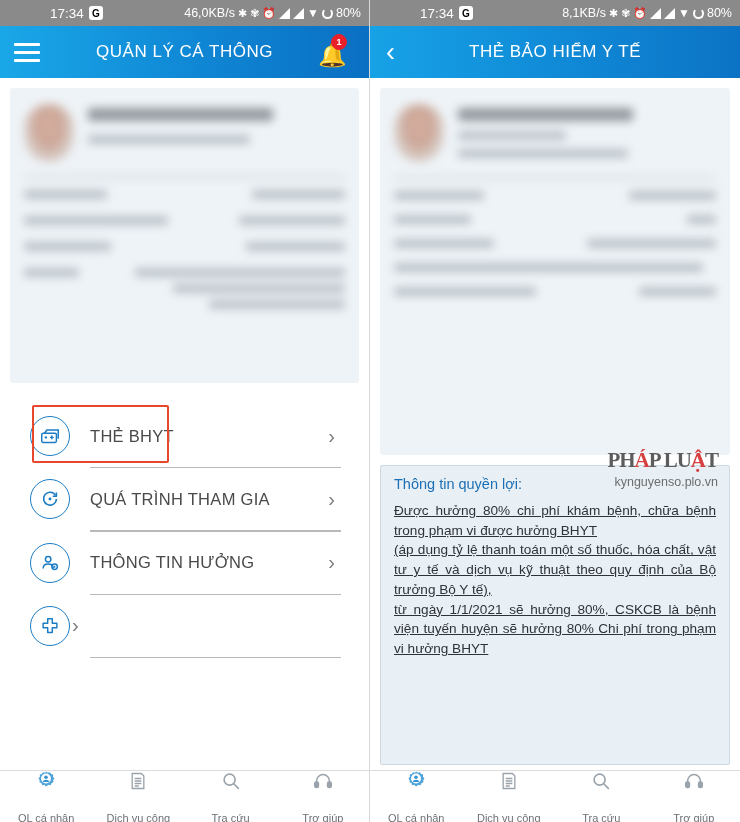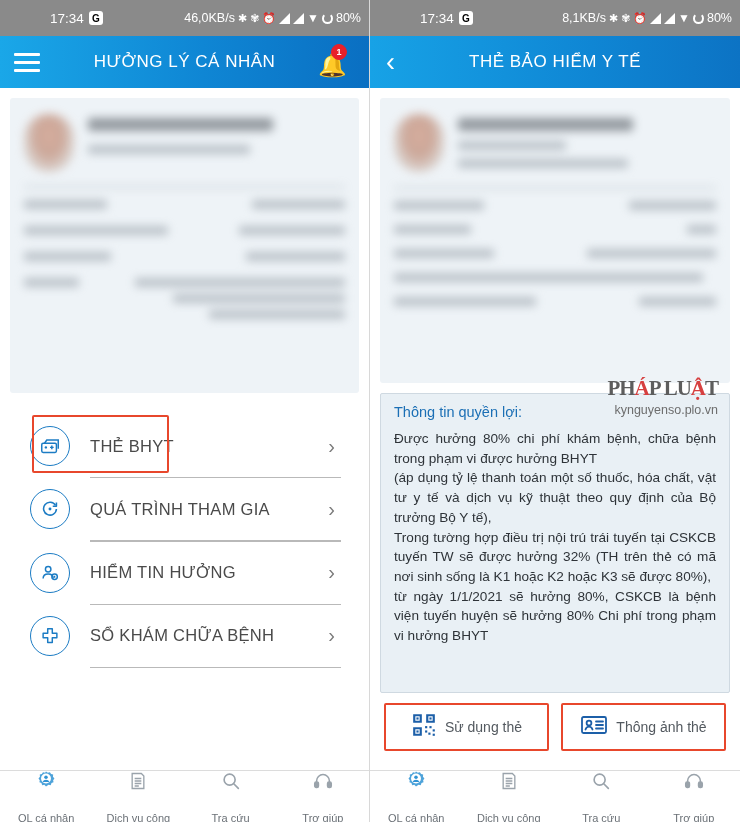--- a/index.html
+++ b/index.html
@@ -9,21 +9,21 @@
     background: #ffffff;
     overflow: hidden;
   }
   .screens { display: flex; width: 740px; height: 822px; }
   .screen { width: 370px; height: 822px; position: relative; background: #fff;
             display: flex; flex-direction: column; }
   .screen.left { border-right: 1px solid #d8d8d8; }
 
   
   .statusbar {
-    height: 36px; background: #8a8a8a; color: #fff;
+    height: 26px; background: #8a8a8a; color: #fff;
     display: flex; align-items: center; flex-shrink: 0;
     font-size: 13.5px; position: relative;
   }
   .sb-time { position: absolute; left: 50px; display: flex; align-items: center; gap: 5px; }
   .sb-g {
     background: #fff; color: #000; font-weight: bold; font-size: 10px;
     border-radius: 3px; width: 14px; height: 14px;
     display: inline-flex; align-items: center; justify-content: center;
   }
   .sb-right { position: absolute; right: 8px; display: flex; align-items: center; gap: 3px; font-size: 12.5px; }
@@ -56,21 +56,21 @@
 
   
   .content { flex: 1; position: relative; overflow: hidden; }
 
   
   .info-card {
     margin: 10px; background: #eef3f7; border-radius: 3px;
     padding: 16px 14px; position: relative;
   }
   .info-card.l { height: 295px; }
-  .info-card.r { height: 285px; }
+  .info-card.r { height: 367px; }
   .blur { filter: blur(5px); opacity: .62; }
   .ic-head { display: flex; gap: 14px; align-items: flex-start; }
   .avatar {
     width: 50px; height: 58px; border-radius: 24px;
     background: radial-gradient(ellipse at 50% 38%, #c9866a 0%, #b8785e 35%, #cdbcb2 70%, #dfe5ea 100%);
     flex-shrink: 0;
   }
   .ic-lines { flex: 1; padding-top: 4px; }
   .bar { background: #9aa3ab; border-radius: 2px; margin-bottom: 9px; height: 9px; }
   .bar.big { height: 13px; background: #5b6269; }
@@ -100,21 +100,21 @@
     pointer-events: none;
   }
   .hl-thebhyt { left: 4px; right: 172px; top: 0; height: 58px; }
 
   
   .benefits {
     margin: 8px 10px 0; background: #e9f0f5; border: 1px solid #cfd9e1;
     border-radius: 2px; padding: 10px 13px 8px; height: 300px; overflow: hidden;
   }
   .bn-title { color: #1b6fb5; font-size: 14.5px; margin-bottom: 9px; }
-  .bn-body { font-size: 13.6px; line-height: 1.45; color: #2e3338; text-align: justify; }
+  .bn-body { font-size: 13.6px; line-height: 1.45; color: #2e3338; text-align: justify; text-decoration: underline; }
   .bn-body p { margin-bottom: 0; }
 
   
   .actions { display: flex; gap: 12px; padding: 10px 14px 0; }
   .act-wrap { flex: 1; position: relative; padding: 6px; }
   .act-hl { position: absolute; inset: 0; border: 2.5px solid #e8472c; border-radius: 2px; pointer-events: none; }
   .act-btn { display: flex; align-items: center; justify-content: center; gap: 8px;
              height: 36px; cursor: pointer; }
   .act-label { font-size: 14px; color: #53595f; }
   .qr-ico, .card-ico { color: #1c5fa8; flex-shrink: 0; }
@@ -154,21 +154,21 @@
         <span>80%</span>
       </div>
     </div>
 
     <div class="appbar l">
       <div class="hamburger">
         <span></span>
           <span></span>
           <span></span>
       </div>
-      <div class="appbar-title">HƯỞNG LÝ CÁ NHÂN</div>
+      <div class="appbar-title">QUẢN LÝ CÁ THÔNG</div>
       <div class="bell-wrap">
         <span class="bell">🔔</span>
         <span class="badge">1</span>
       </div>
     </div>
 
     <div class="content">
 
       <div class="info-card l">
         <div class="blur">
@@ -243,34 +243,33 @@
           <div class="mi-icon">
             <div class="circ">
               <svg width="22" height="22" viewBox="0 0 24 24" fill="none" stroke="currentColor" stroke-width="1.6">
                 <circle cx="10" cy="8" r="3"></circle>
                 <path d="M4.5 18 c0-3.3 2.5-5 5.5-5 s5.5 1.7 5.5 5"></path>
                 <circle cx="17" cy="16" r="3"></circle>
                 <path d="M17 15 v2.2"></path>
               </svg>
             </div>
           </div>
-          <div class="mi-label">HIỂM TIN HƯỞNG</div>
+          <div class="mi-label">THÔNG TIN HƯỞNG</div>
           <div class="mi-chev">›</div>
         </div>
         <div class="mi-divider"></div>
 
         <div class="menu-item">
           <div class="mi-icon">
             <div class="circ">
               <svg width="22" height="22" viewBox="0 0 24 24" fill="none" stroke="currentColor" stroke-width="1.6" stroke-linejoin="round">
                 <path d="M9.5 4 h5 v5 h5 v5 h-5 v5 h-5 v-5 h-5 v-5 h5 z"></path>
               </svg>
             </div>
           </div>
-          <div class="mi-label">SỔ KHÁM CHỮA BỆNH</div>
           <div class="mi-chev">›</div>
         </div>
         <div class="mi-divider"></div>
 
       </div>
     </div>
 
     <div class="bottomnav">
       <div class="nav-item">
         <div class="nav-ico active">
@@ -376,21 +375,20 @@
           <div class="wm-logo"><span>PH</span><span class="a1">Á</span><span>P LU</span><span class="a2">Ậ</span><span>T</span></div>
           <div class="wm-url">kynguyenso.plo.vn</div>
         </div>
       </div>
 
       <div class="benefits">
         <div class="bn-title">Thông tin quyền lợi:</div>
         <div class="bn-body">
           <p>Được hưởng 80% chi phí khám bệnh, chữa bệnh trong phạm vi được hưởng BHYT</p>
           <p>(áp dụng tỷ lệ thanh toán một số thuốc, hóa chất, vật tư y tế và dịch vụ kỹ thuật theo quy định của Bộ trưởng Bộ Y tế),</p>
-          <p>Trong tường hợp điều trị nội trú trái tuyến tại CSKCB tuyến TW sẽ được hưởng 32% (TH trên thẻ có mã nơi sinh sống là K1 hoặc K2 hoặc K3 sẽ được 80%),</p>
           <p>từ ngày 1/1/2021 sẽ hưởng 80%, CSKCB là bệnh viện tuyến huyện sẽ hưởng 80% Chi phí trong phạm vi hưởng BHYT</p>
         </div>
       </div>
 
       <div class="actions">
         <div class="act-wrap">
           <div class="act-btn">
             <span class="qr-ico">
               <svg width="26" height="26" viewBox="0 0 24 24" fill="currentColor">
                 <path d="M2 2h8v8H2zm2 2v4h4V4z"></path>

